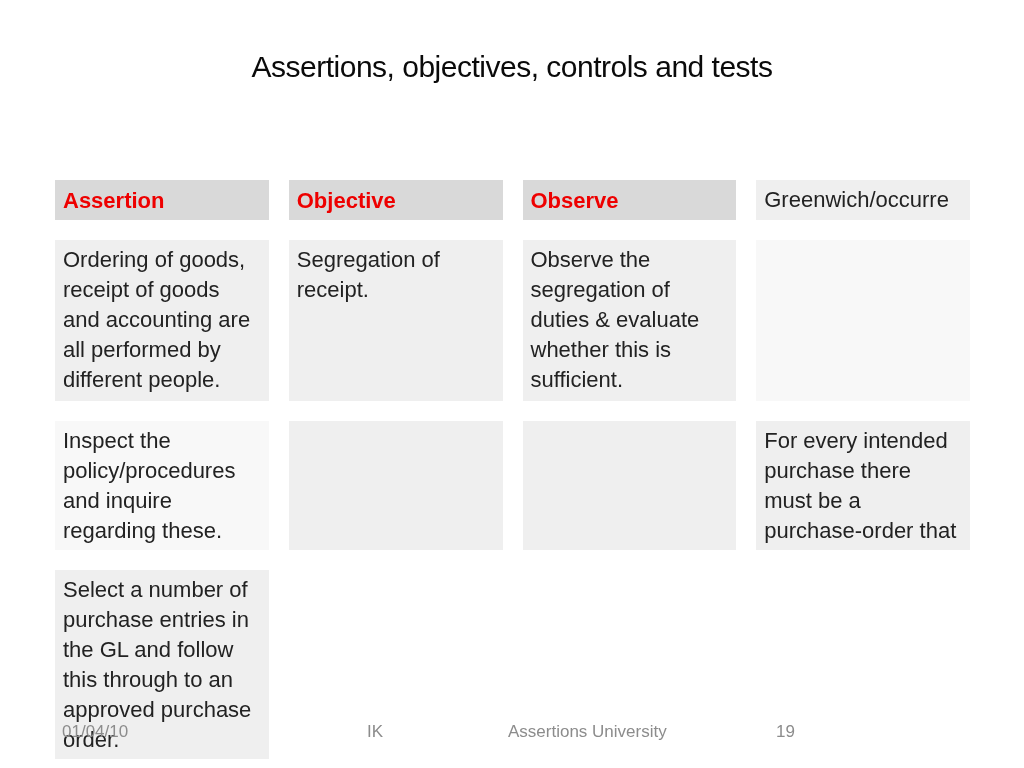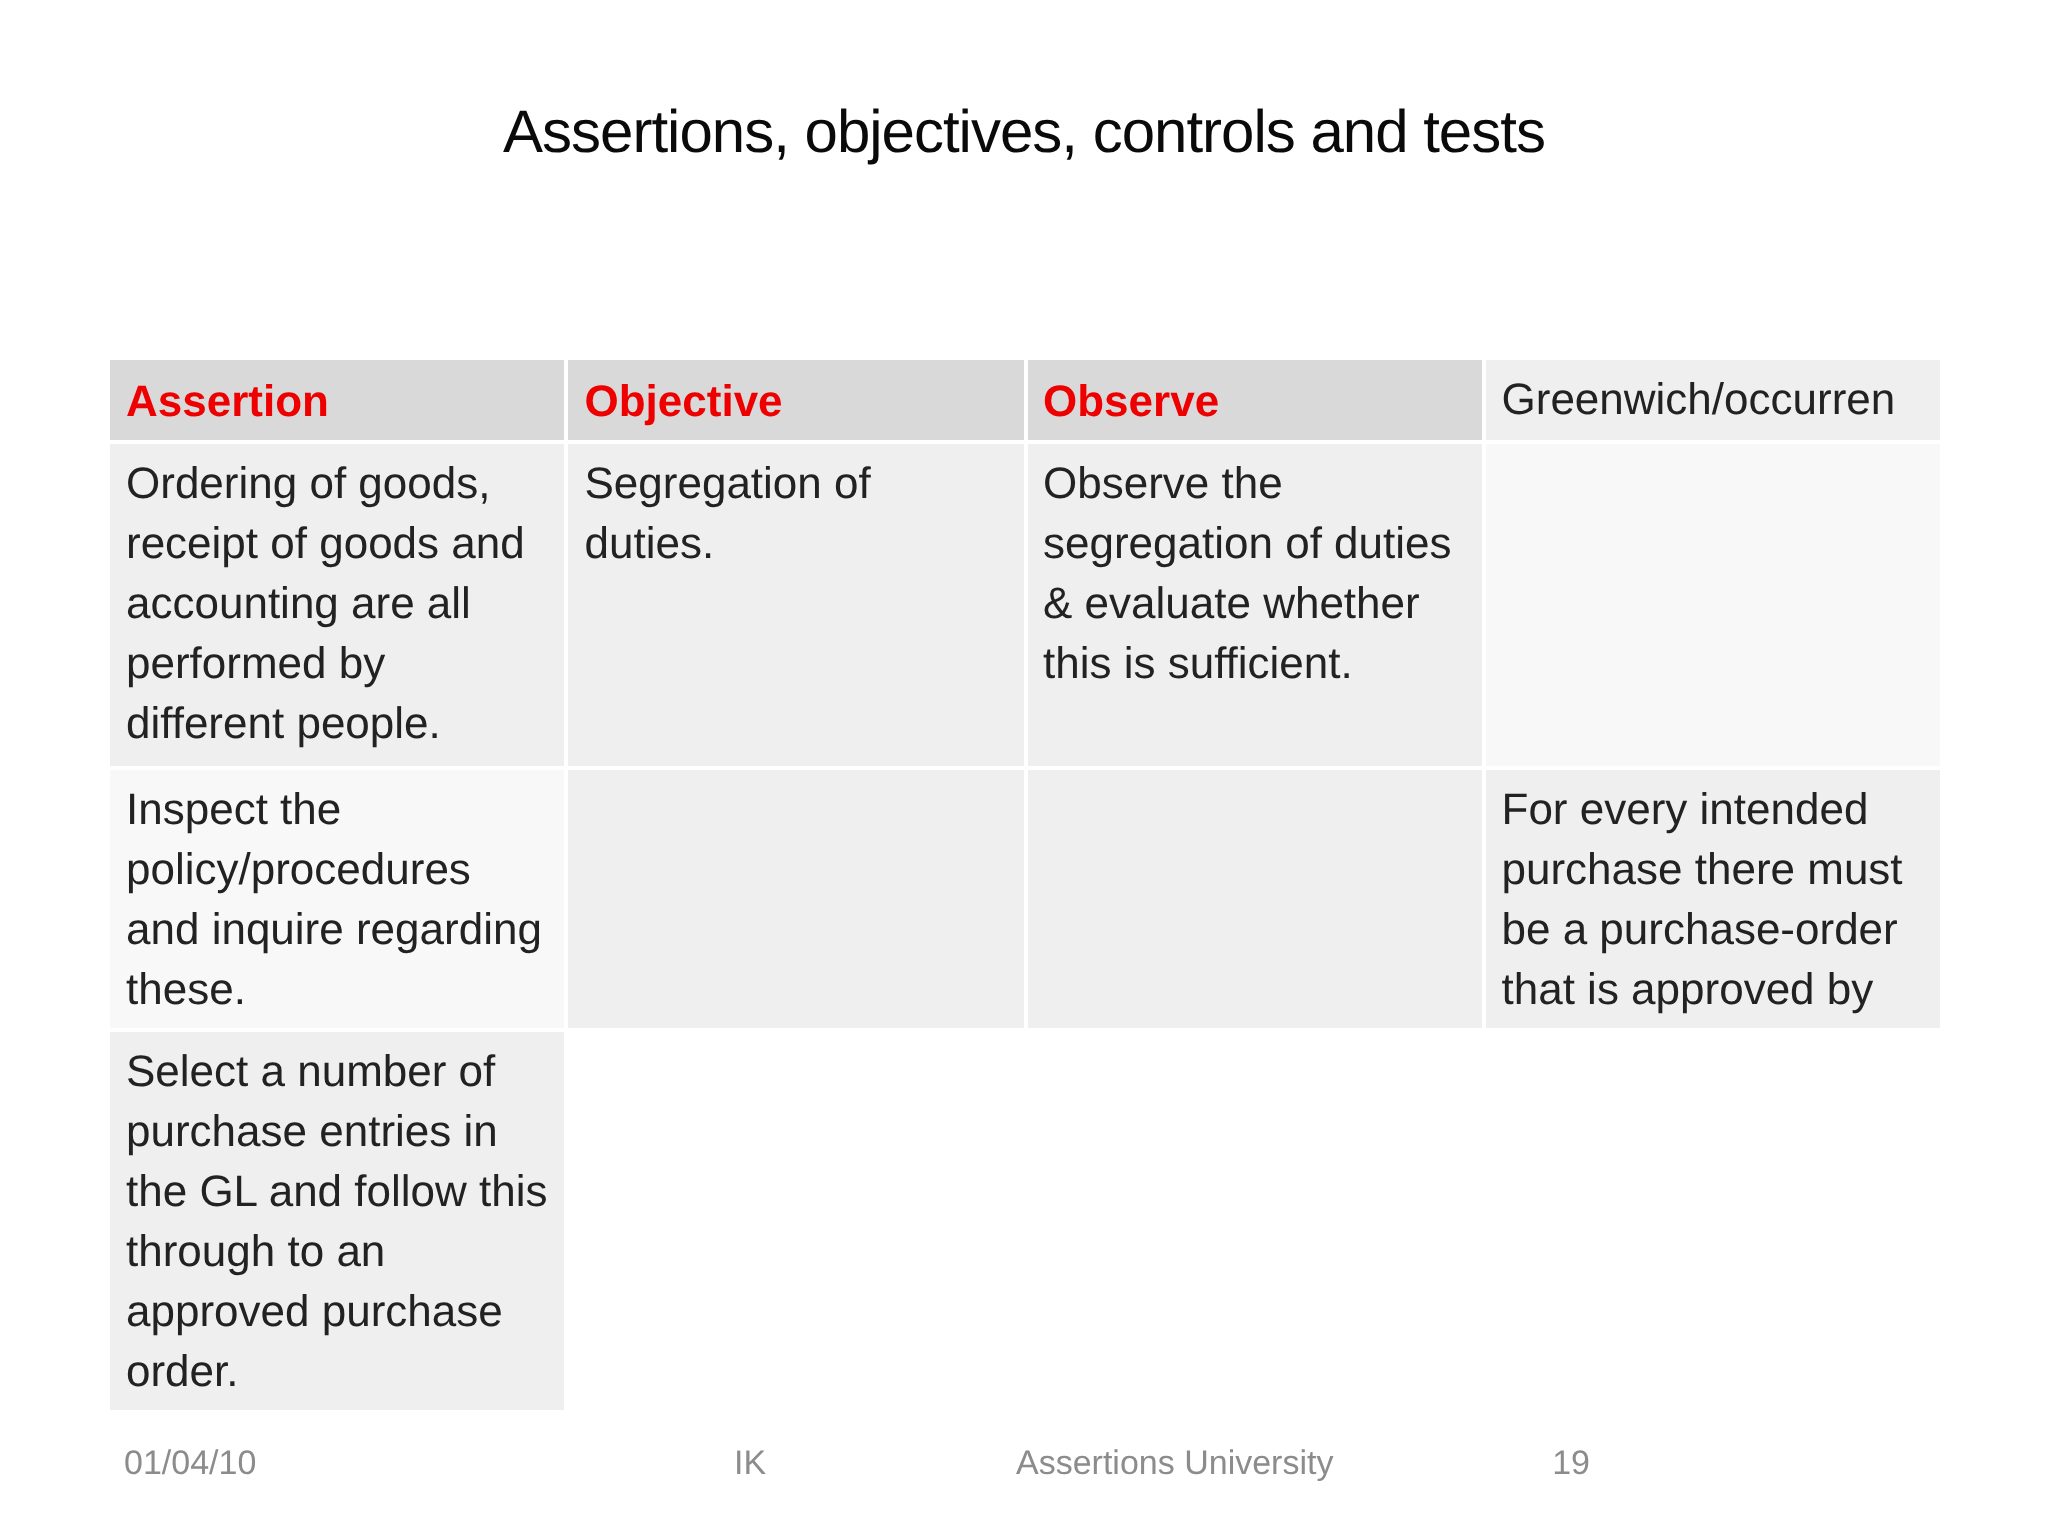--- a/index.html
+++ b/index.html
@@ -30,21 +30,21 @@
     font-weight:400;
   }
   .grid-table{
     position:absolute;
     left:55px;
     top:180px;
     width:915px;
     display:grid;
     grid-template-columns:repeat(4,1fr);
     grid-template-rows:40px 161px 129px 189px;
-    gap:2px;
+    gap:20px;
     background:#ffffff;
   }
   .cell{
     padding:5px 8px 4px 8px;
     font-size:22px;
     line-height:30px;
     color:var(--body-text);
     overflow:hidden;
   }
   .th{
@@ -80,21 +80,21 @@
 <h1 class="slide-title">Assertions, objectives, controls and tests</h1>
 
 <div class="grid-table">
 
   <div class="cell th">Assertion</div>
   <div class="cell th">Objective</div>
   <div class="cell th">Observe</div>
 
   <div class="cell row-odd cell-assertion">Greenwich/occurrence</div>
   <div class="cell row-odd">Ordering of goods, receipt of goods and accounting are all performed by different people.</div>
-  <div class="cell row-odd">Segregation of duties.</div>
+  <div class="cell row-odd">Segregation of receipt.</div>
   <div class="cell row-odd">Observe the segregation of duties &amp; evaluate whether this is sufficient.</div>
 
   <div class="cell row-even"></div>
   <div class="cell row-even">Inspect the policy/procedures and inquire regarding these.</div>
 
   <div class="cell row-odd"></div>
   <div class="cell row-odd"></div>
   <div class="cell row-odd">For every intended purchase there must be a purchase-order that is approved by management.</div>
   <div class="cell row-odd">Select a number of purchase entries in the GL and follow this through to an approved purchase order.</div>
 </div>

